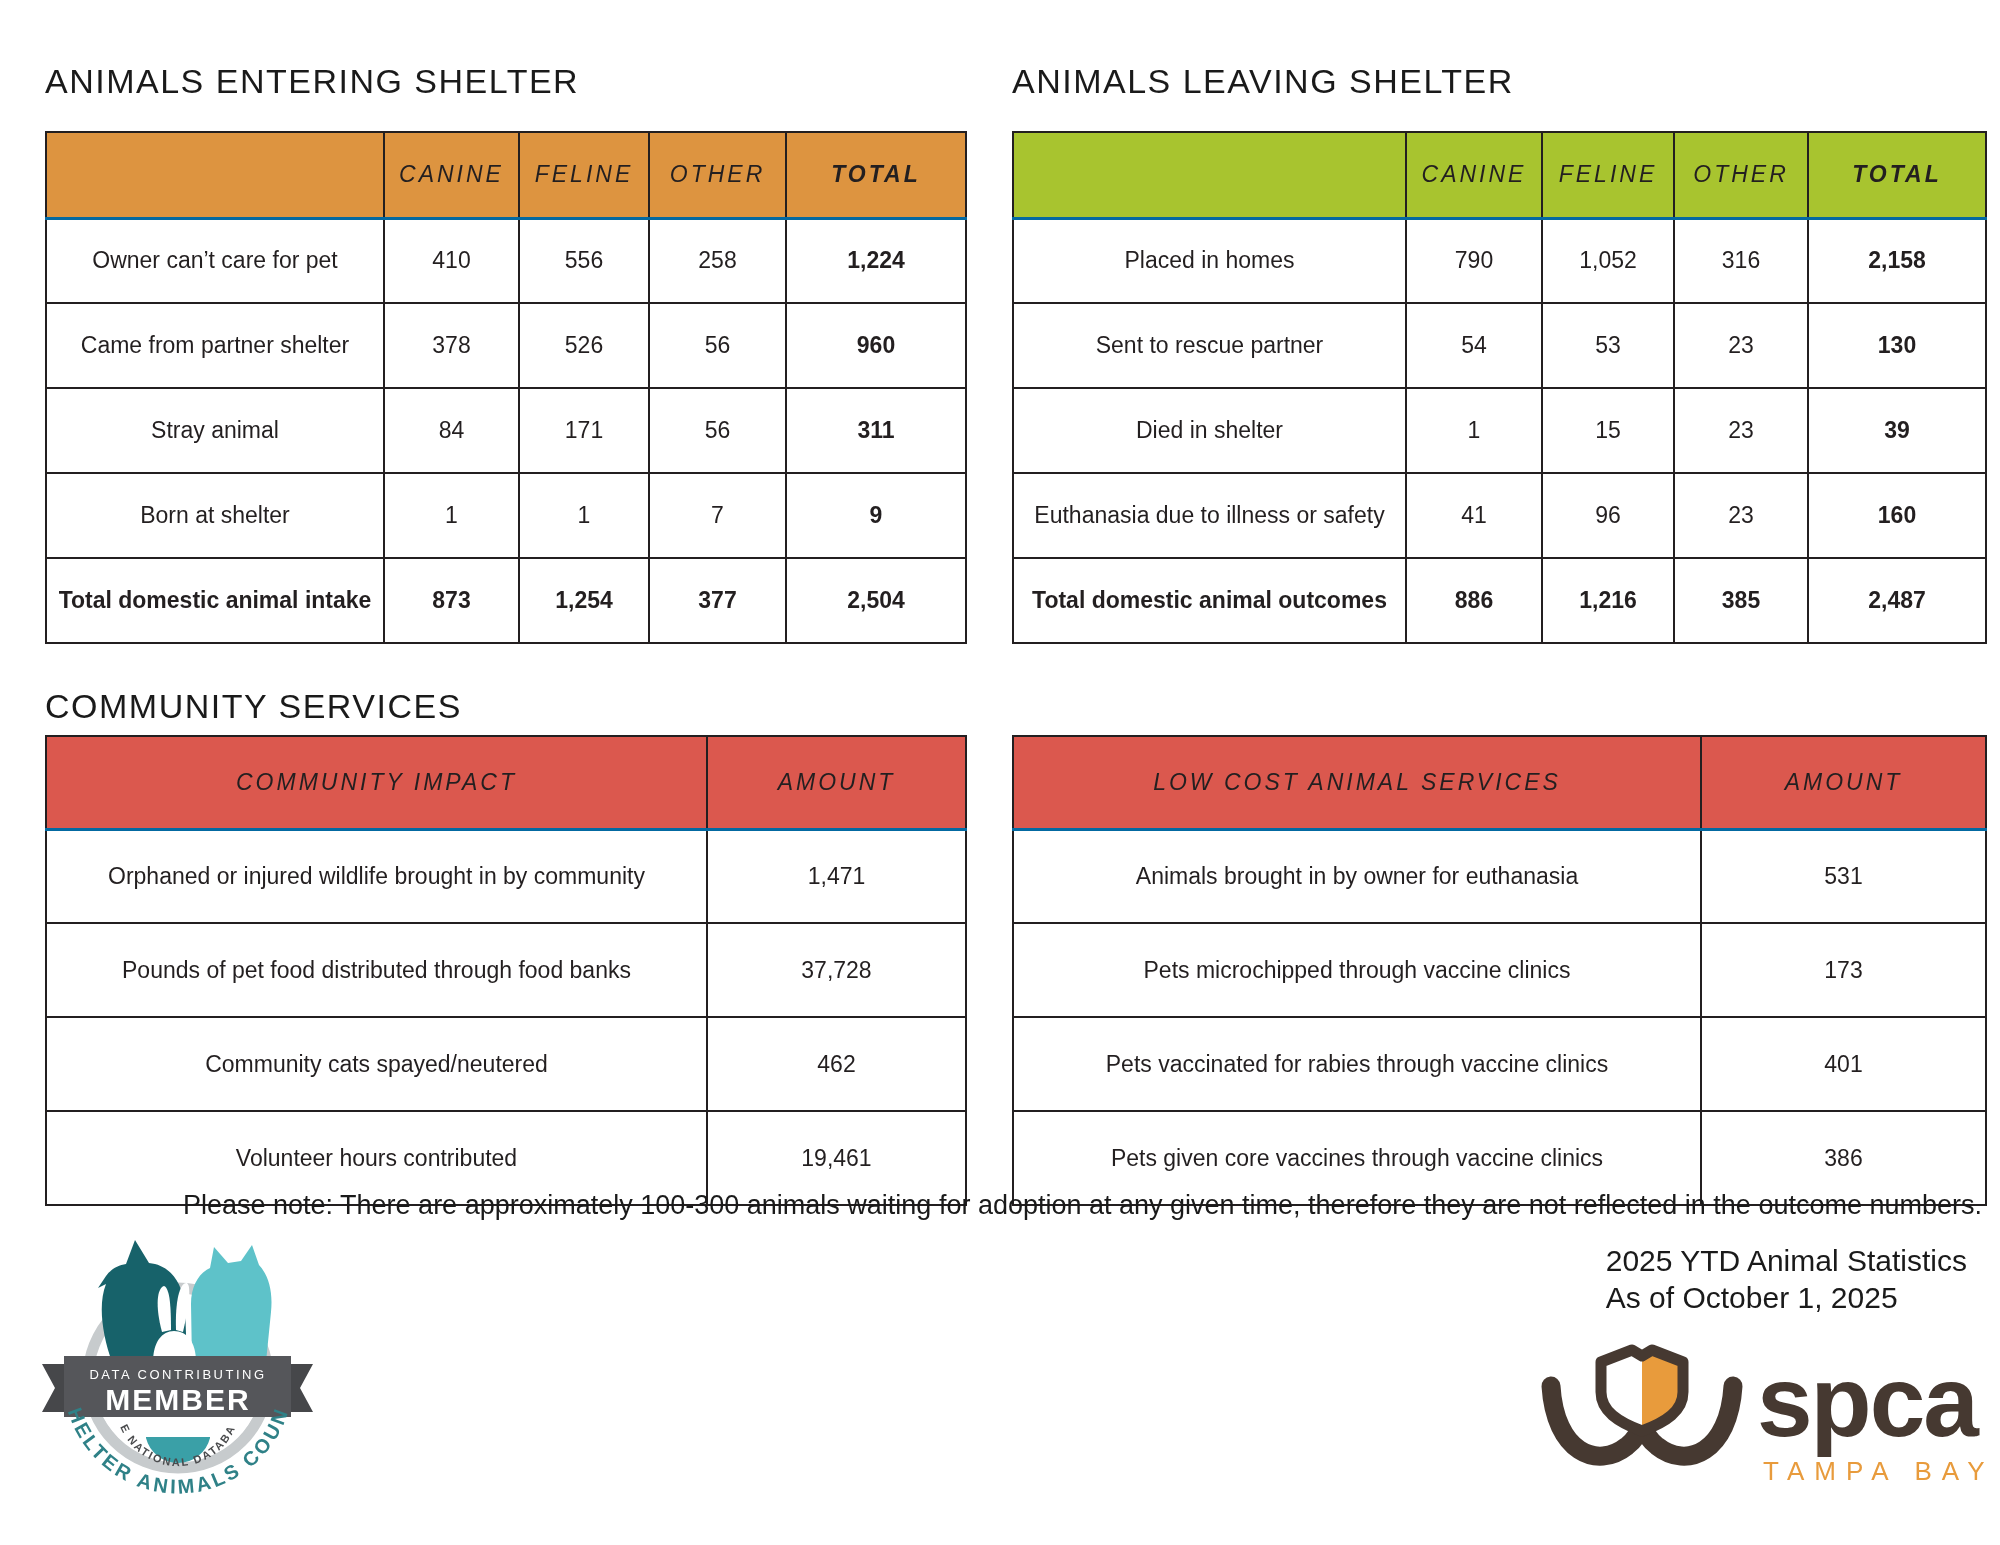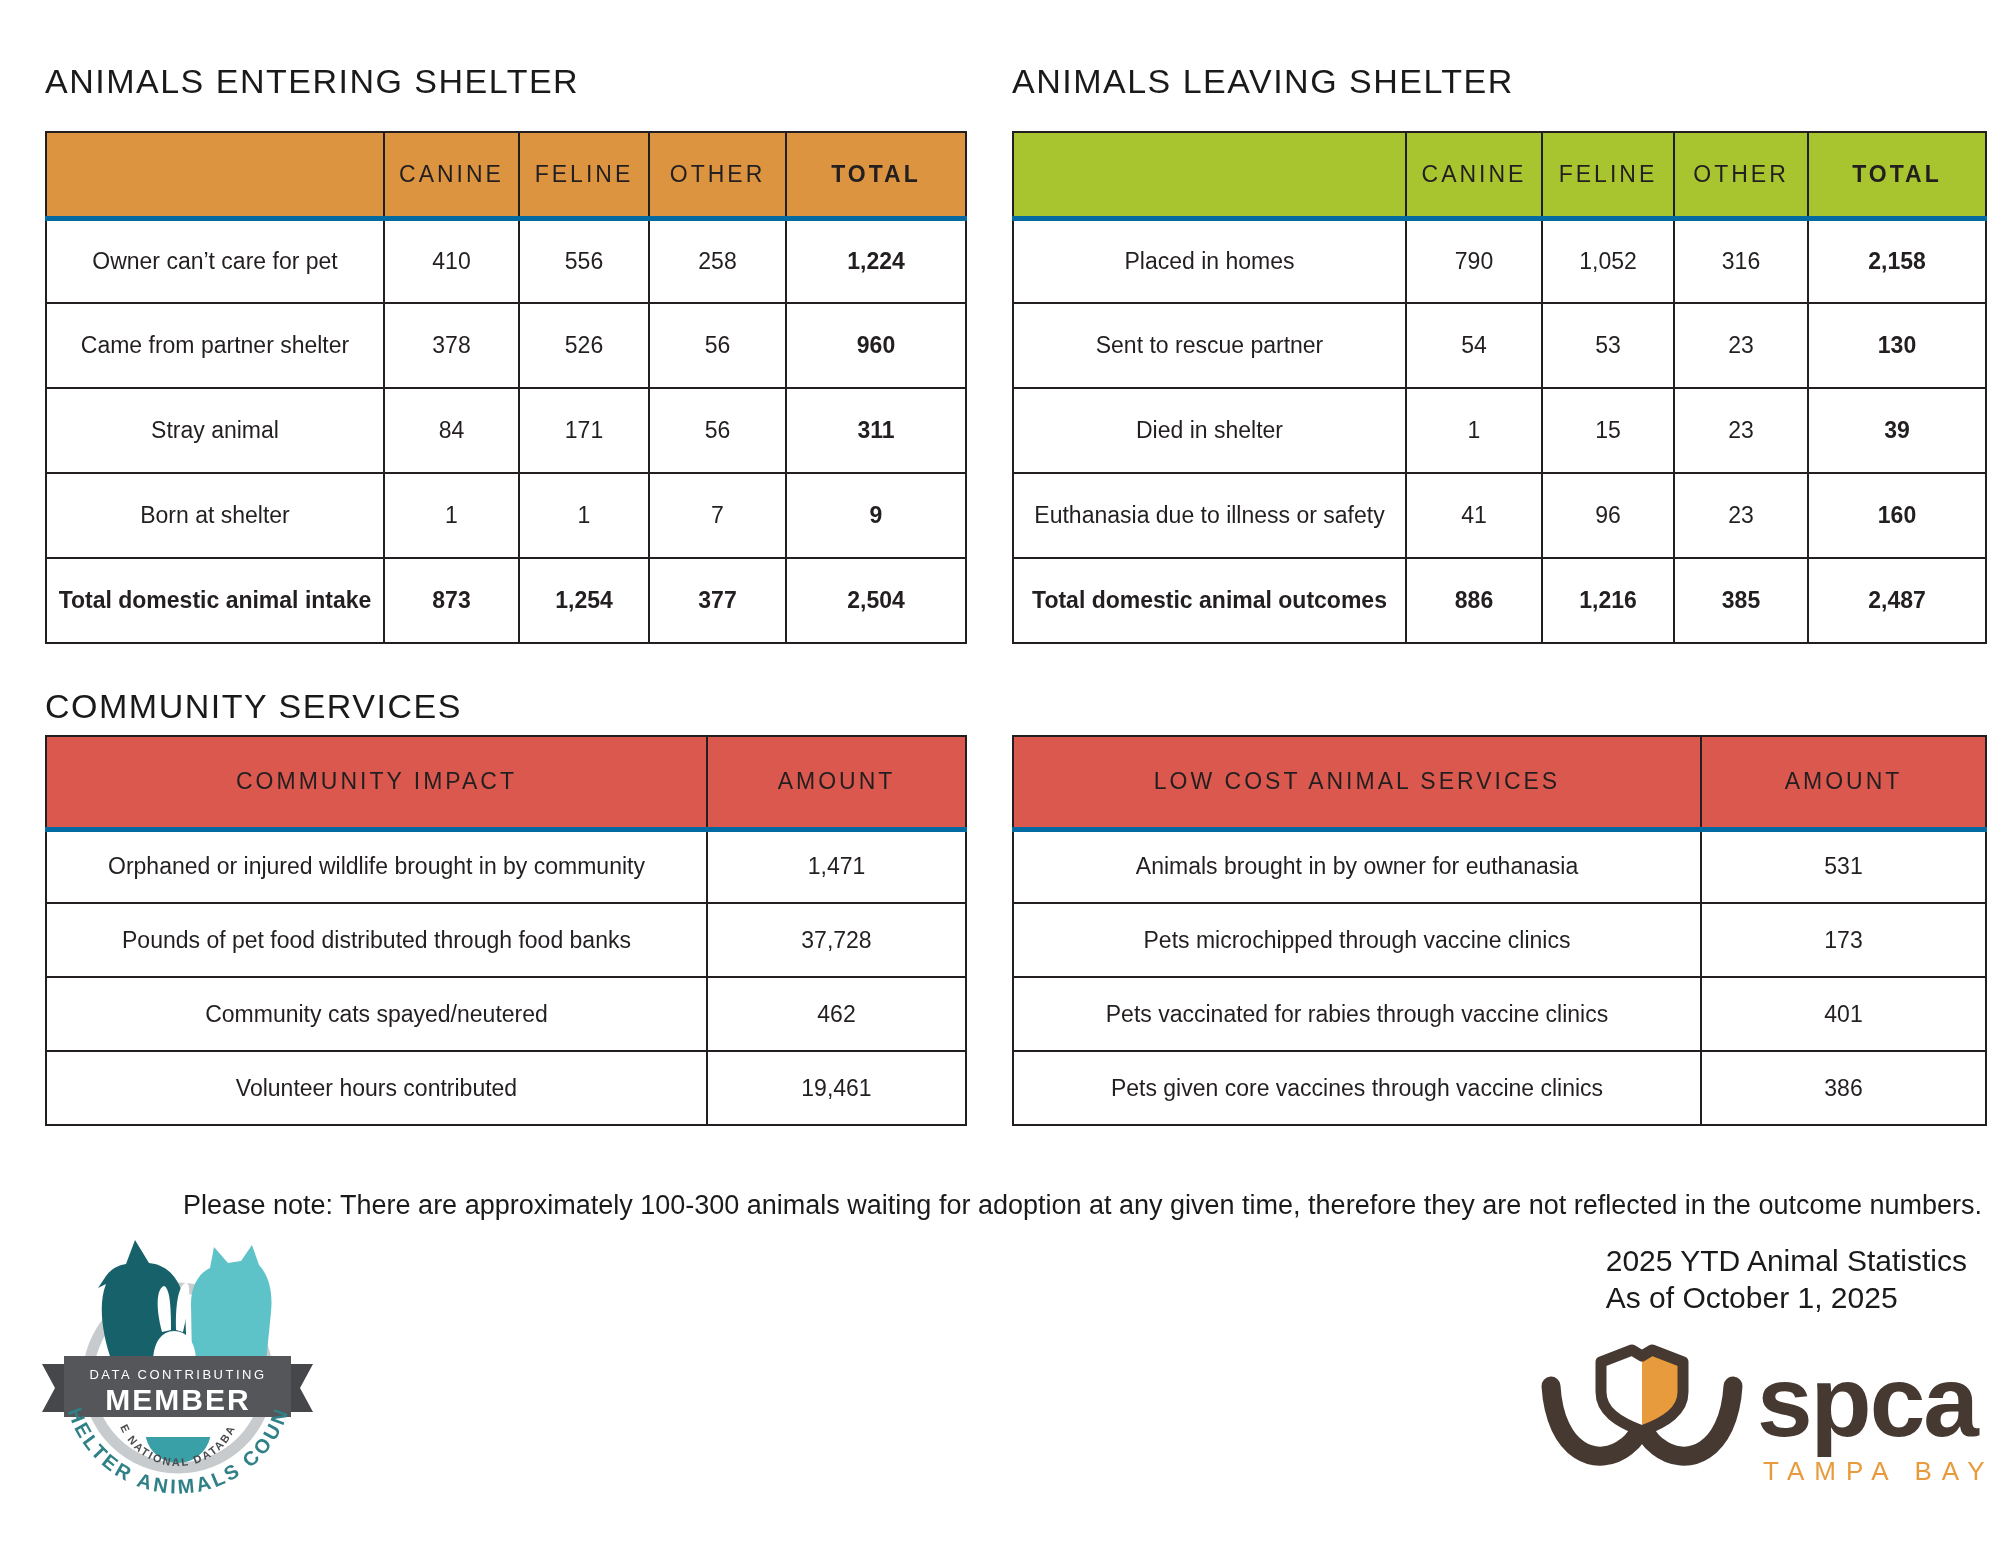--- a/index.html
+++ b/index.html
@@ -31,32 +31,33 @@
     vertical-align:middle;
     font-size:23px;
     font-weight:400;
     padding:0 4px;
     overflow:hidden;
   }
   thead th{
     font-size:23px;
     letter-spacing:3px;
     font-weight:400;
-    border-bottom:5px solid #0369a1;
+    border-bottom:3px solid #0369a1;
+    font-style:italic;
   }
   thead th.bold, td.bold, tr.total-row td{
     font-weight:700;
   }
   .t-entering thead th{background:#DD9440;}
   .t-leaving thead th{background:#A8C42F;}
   .t-community thead th{background:#DB584E;}
   .t-main thead tr{height:86px;}
   .t-main tbody tr{height:85px;}
   .t-community thead tr{height:93px;}
-  .t-community tbody tr{height:74px;}
+  .t-community tbody tr{height:94px;}
   .note{
     position:absolute;
     right:18px;
     top:1190px;
     font-size:27px;
     white-space:nowrap;
     text-align:center;
     color:#1A1A1A;
   }
   .footer-caption{

